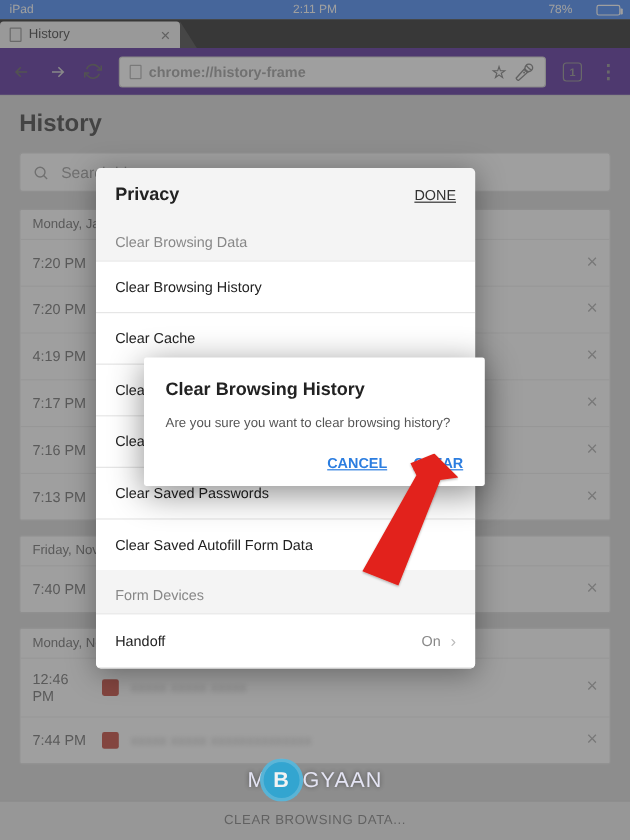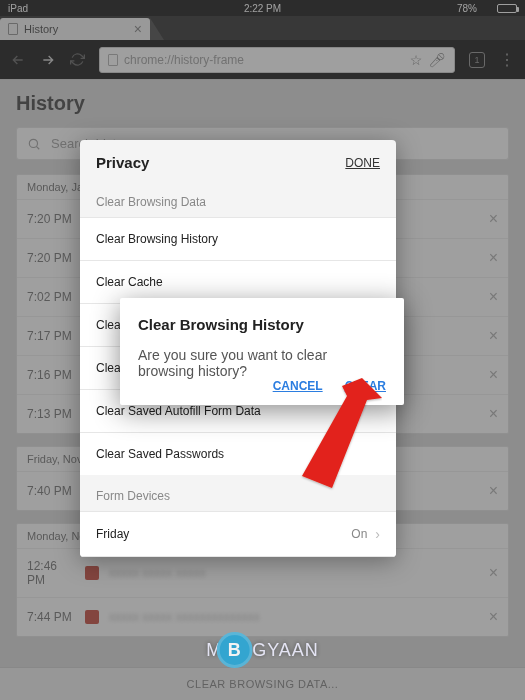--- a/index.html
+++ b/index.html
@@ -1,34 +1,34 @@
 <!DOCTYPE html>
 <html><head>
 <meta charset="utf-8">
 <style>
   * { box-sizing: border-box; margin: 0; padding: 0; font-family: -apple-system, Helvetica, Arial, sans-serif; }
   body { width: 525px; height: 700px; background: #d8d8d8; overflow: hidden; position: relative; }
 
   
-  .status-bar { background: #000000; color: #fff; height: 16px; font-size: 10px; display: flex; align-items: center; padding: 0 8px; justify-content: space-between; }
+  .status-bar { background: #3b82f6; color: #fff; height: 16px; font-size: 10px; display: flex; align-items: center; padding: 0 8px; justify-content: space-between; }
   .status-center { position: absolute; left: 50%; transform: translateX(-50%); }
   .status-right { display: flex; align-items: center; gap: 20px; }
   .battery { display: inline-block; width: 20px; height: 9px; border: 1px solid #fff; border-radius: 2px; position: relative; }
   .battery::after { content: ""; position: absolute; right: -3px; top: 2px; width: 2px; height: 5px; background: #fff; border-radius: 0 1px 1px 0; }
   .battery-fill { background: #fff; height: 100%; width: 78%; }
 
   
   .tab-strip { background: #1b1b1b; height: 24px; display: flex; align-items: flex-end; }
   .tab { background: #f1f1f1; width: 150px; height: 22px; border-radius: 3px 3px 0 0; display: flex; align-items: center; padding: 0 8px; font-size: 11px; color: #333; gap: 6px; }
   .tab .doc-icon { width: 10px; height: 12px; border: 1px solid #888; border-radius: 1px; position: relative; }
   .tab .close { margin-left: auto; color: #777; cursor: pointer; font-size: 14px; line-height: 1; }
   .tab-shadow { width: 0; height: 0; border-bottom: 22px solid #3a3a3a; border-right: 14px solid transparent; }
 
   
-  .toolbar { background: #000000; height: 40px; display: flex; align-items: center; padding: 0 10px; gap: 14px; border-bottom: 1px solid #ccc; }
+  .toolbar { background: #4c1d95; height: 40px; display: flex; align-items: center; padding: 0 10px; gap: 14px; border-bottom: 1px solid #ccc; font-weight: bold; }
   .nav-icon { color: #555; font-size: 18px; display: flex; }
   .nav-icon.disabled { color: #bbb; }
   .omnibox { flex: 1; background: #fff; height: 26px; border: 1px solid #ccc; border-radius: 3px; display: flex; align-items: center; padding: 0 8px; gap: 6px; font-size: 12px; color: #999; }
   .omnibox .doc-icon { width: 10px; height: 12px; border: 1px solid #aaa; border-radius: 1px; }
   .omnibox .addr { flex: 1; }
   .omnibox .star, .omnibox .mic { color: #777; font-size: 14px; }
   .tabs-count { border: 1px solid #888; border-radius: 3px; width: 16px; height: 16px; font-size: 9px; display: flex; align-items: center; justify-content: center; color: #888; }
   .kebab { color: #888; font-size: 16px; }
 
   
@@ -55,41 +55,41 @@
   .privacy-title { font-weight: bold; font-size: 15px; color: #222; }
   .privacy-done { font-size: 12px; color: #333; text-decoration: underline; cursor: pointer; }
   .section-label { font-size: 12px; color: #888; padding: 14px 16px 8px; }
   .privacy-item { background: #fff; border-top: 1px solid #e6e6e6; padding: 14px 16px; font-size: 12px; color: #222; display: flex; align-items: center; justify-content: space-between; cursor: pointer; }
   .privacy-item:last-child { border-bottom: 1px solid #e6e6e6; }
   .chevron { color: #bbb; font-size: 14px; }
 
   
   .confirm { position: absolute; left: 120px; top: 298px; width: 284px; background: #fff; border-radius: 2px; box-shadow: 0 6px 28px rgba(0,0,0,0.45); padding: 18px 18px 12px; z-index: 20; }
   .confirm-title { font-size: 15px; font-weight: 600; color: #222; margin-bottom: 14px; }
-  .confirm-text { font-size: 14px; color: #555; }
+  .confirm-text { font-size: 11px; color: #555; margin-bottom: 20px; }
   .confirm-actions { display: flex; justify-content: flex-end; gap: 22px; }
   .confirm-btn { color: #2b7de0; font-size: 12px; font-weight: 600; text-decoration: underline; cursor: pointer; background: none; border: none; }
 
   
   .arrow { position: absolute; left: 292px; top: 378px; z-index: 25; pointer-events: none; }
 
   
   .bottom-bar { position: absolute; bottom: 0; left: 0; right: 0; background: #eee; border-top: 1px solid #ccc; text-align: center; padding: 10px; font-size: 11px; color: #777; letter-spacing: 0.5px; }
 
   
   .watermark { position: absolute; bottom: 32px; left: 50%; transform: translateX(-50%); display: flex; align-items: center; z-index: 5; opacity: 0.9; }
   .wm-circle { width: 36px; height: 36px; border-radius: 50%; background: #2aa8d8; display: flex; align-items: center; justify-content: center; color: #fff; font-weight: bold; font-size: 18px; margin: 0 -6px; z-index: 2; border: 3px solid rgba(255,255,255,0.2); }
   .wm-text { color: #eef; font-family: Arial Black, sans-serif; font-size: 18px; letter-spacing: 1px; text-shadow: 0 0 4px rgba(0,0,0,0.5); }
 </style>
 </head>
 <body>
 
 <div class="status-bar">
   <span>iPad</span>
-  <span class="status-center">2:22 PM</span>
+  <span class="status-center">2:11 PM</span>
   <span class="status-right">
     <span>78%</span>
     <span class="battery"><span class="battery-fill"></span></span>
   </span>
 </div>
 
 <div class="tab-strip">
   <div class="tab">
     <span class="doc-icon"></span>
     <span>History</span>
@@ -143,21 +143,21 @@
         <span class="row-text">xxxxx xxxxx xxxx</span>
         <span class="row-close">×</span>
       </div>
     <div class="history-row">
         <span class="row-time">7:20 PM</span>
         <span class="row-favicon" style="background:#ddd"></span>
         <span class="row-text">xxxxxxxxxxxxxxxxxxxxxxxx rvic...</span>
         <span class="row-close">×</span>
       </div>
     <div class="history-row">
-        <span class="row-time">7:02 PM</span>
+        <span class="row-time">4:19 PM</span>
         <span class="row-favicon" style="background:#ddd"></span>
         <span class="row-text">xxxxx xxxx</span>
         <span class="row-close">×</span>
       </div>
     <div class="history-row">
         <span class="row-time">7:17 PM</span>
         <span class="row-favicon" style="background:#ddd"></span>
         <span class="row-text">xxxxx xxxxx</span>
         <span class="row-close">×</span>
       </div>
@@ -226,28 +226,28 @@
   <div class="privacy-item">
       <span>Clear Cache</span>
     </div>
   <div class="privacy-item">
       <span>Clear</span>
     </div>
   <div class="privacy-item">
       <span>Clear</span>
     </div>
   <div class="privacy-item">
+      <span>Clear Saved Passwords</span>
+    </div>
+  <div class="privacy-item">
       <span>Clear Saved Autofill Form Data</span>
     </div>
-  <div class="privacy-item">
-      <span>Clear Saved Passwords</span>
-    </div>
   <div class="section-label">Form Devices</div>
   <div class="privacy-item">
-    <span>Friday</span>
+    <span>Handoff</span>
     <span style="display:flex;align-items:center;gap:8px;color:#888">
       <span>On</span>
       <span class="chevron">›</span>
     </span>
   </div>
 </div>
 
 <div class="confirm">
   <div class="confirm-title">Clear Browsing History</div>
   <div class="confirm-text">Are you sure you want to clear browsing history?</div>

